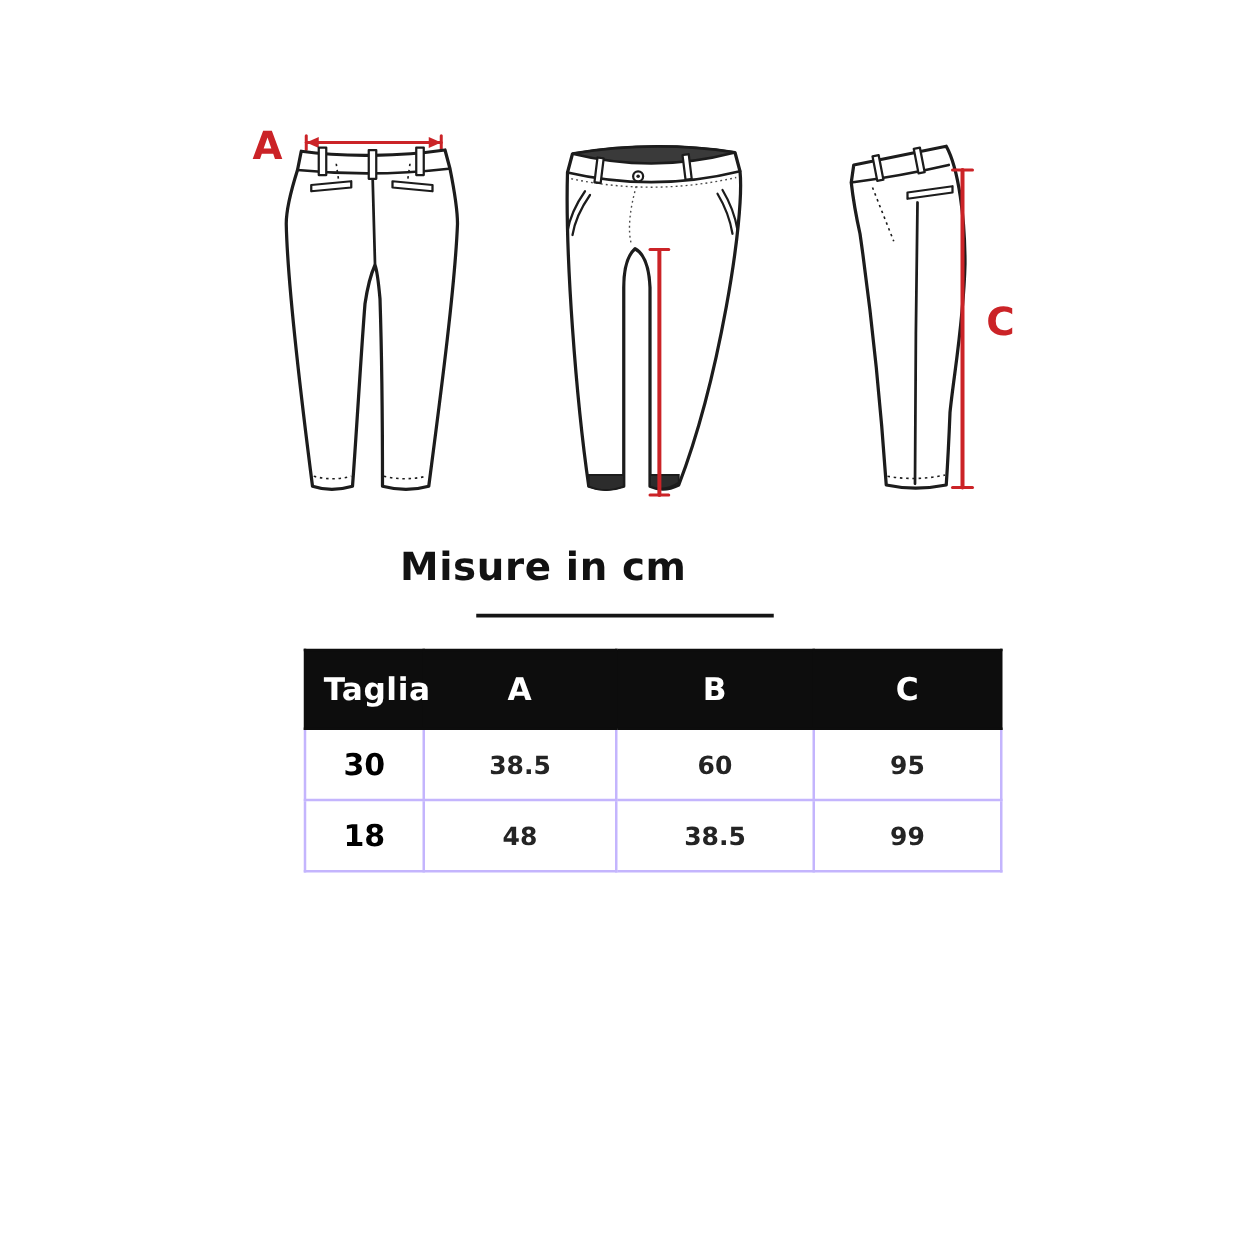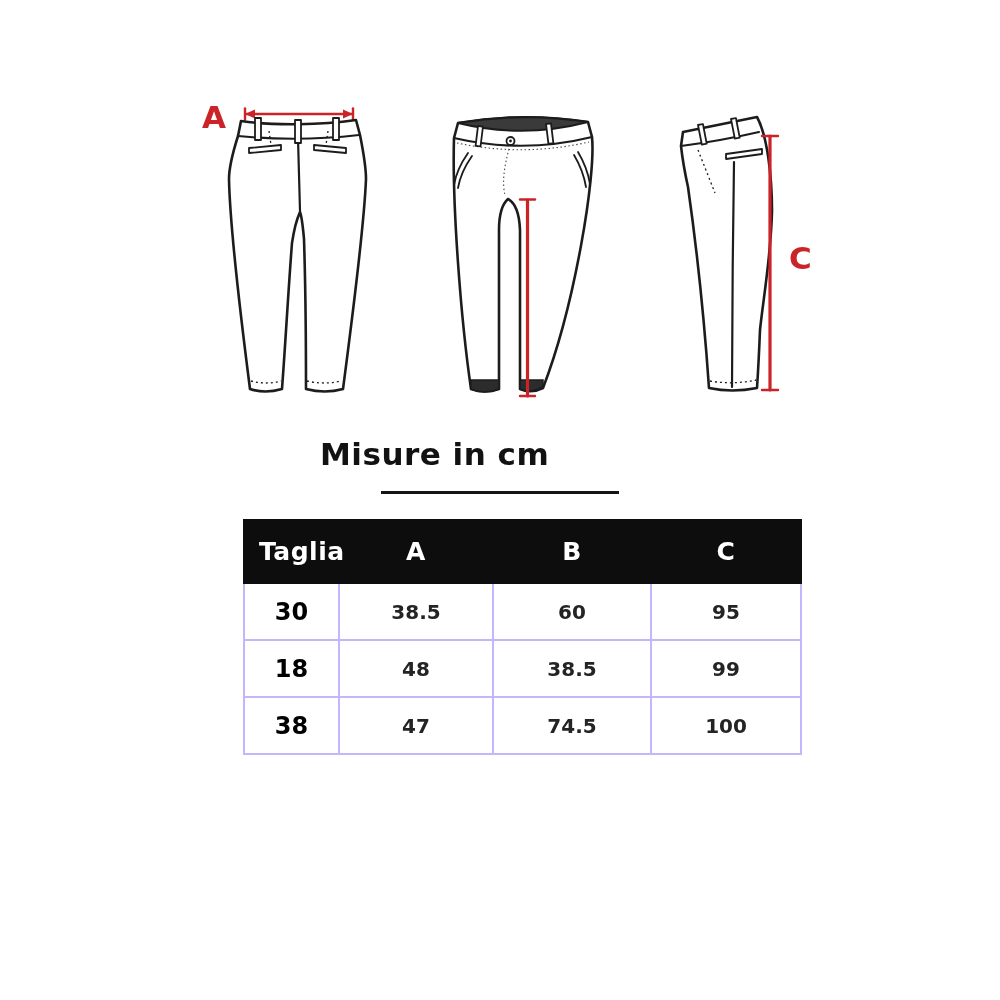--- a/index.html
+++ b/index.html
@@ -139,22 +139,16 @@
         <td>38.5</td>
         <td>60</td>
         <td>95</td>
       </tr>
       <tr>
         <td class="size">18</td>
         <td>48</td>
         <td>38.5</td>
         <td>99</td>
       </tr>
-      <tr>
-        <td class="size">38</td>
-        <td>47</td>
-        <td>74.5</td>
-        <td>100</td>
-      </tr>
     </tbody>
   </table>
 
 </div>
 
 </body></html>

